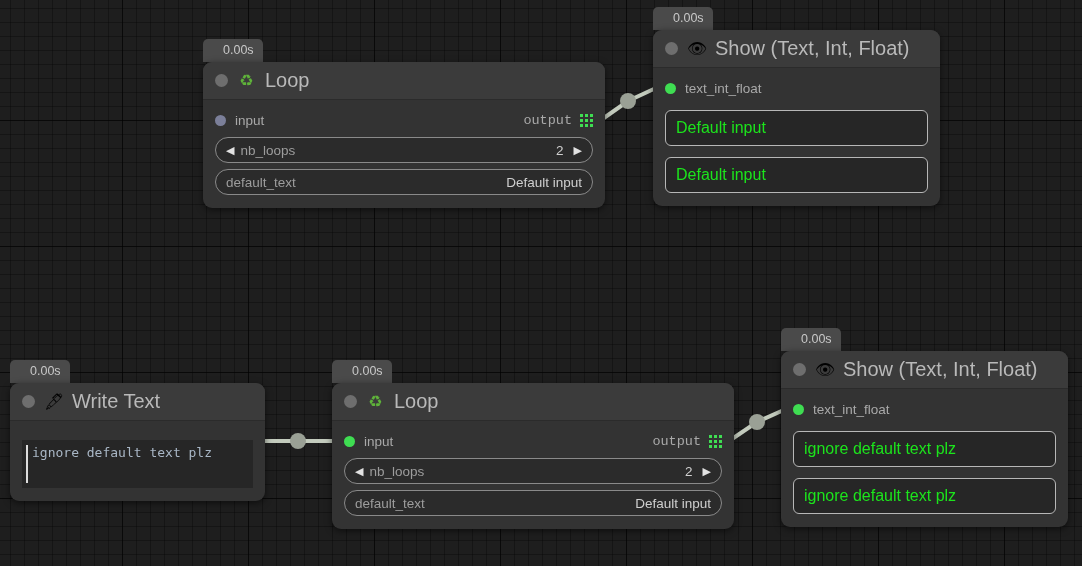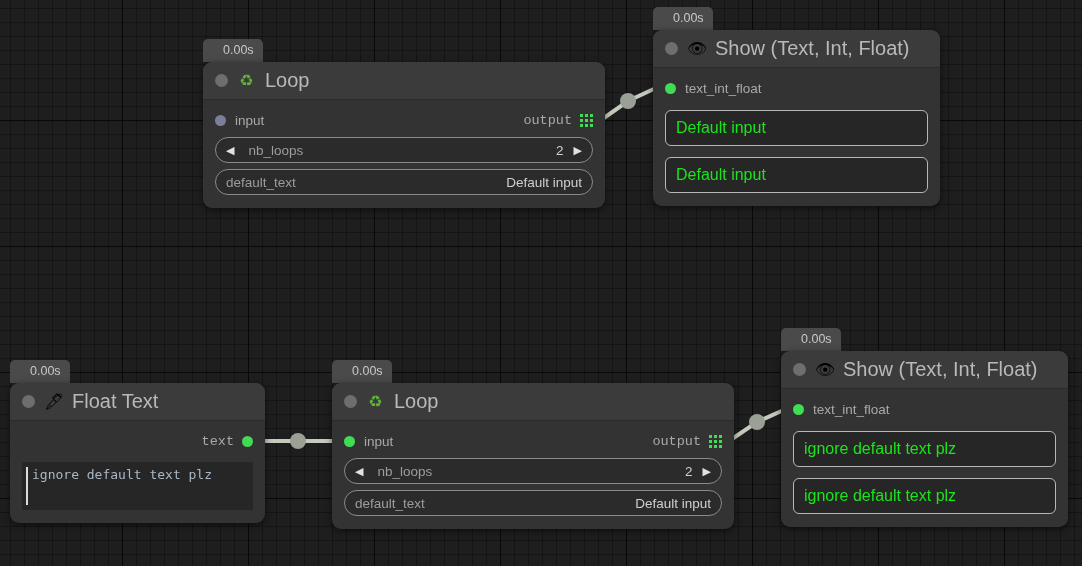--- a/index.html
+++ b/index.html
@@ -141,21 +141,21 @@
     white-space: nowrap;
   }
   .arrow {
     color: #e2e2e2;
     font-size: 11px;
     line-height: 1;
     flex: 0 0 auto;
   }
   .arrow.left  { margin-right: 6px; }
   .arrow.right { margin-left: 10px; }
-  .pill.stepper .pill-name { margin-left: 8px; }
+  .pill.stepper .pill-name { margin-left: 0; }
 
   
   .disp-box {
     border: 1px solid #b7b7b7;
     border-radius: 6px;
     background: #262626;
     height: 36px;
     display: flex;
     align-items: center;
     padding: 0 10px;
@@ -281,29 +281,23 @@
         <span class="disp-text">Default input</span>
       </div>
     </div>
   </div>
 
   <div class="timer" style="left:10px; top:360px;">0.00s</div>
   <div class="node" style="left:10px; top:383px; width:255px;">
     <div class="node-header">
       <span class="status-dot"></span>
       <span class="node-icon">🖋</span>
-      <span class="node-title">Float Text</span>
-    </div>
-    <div class="node-body">
-      <div class="socket-row">
-        <span class="socket-right">
-          <span class="socket-label">text</span>
-          <span class="socket-dot green"></span>
-        </span>
-      </div>
+      <span class="node-title">Write Text</span>
+    </div>
+    <div class="node-body">
       <div class="editor">
         <span class="caret"></span>
         <span class="editor-text">ignore default text plz</span>
       </div>
     </div>
   </div>
 
   <div class="timer" style="left:332px; top:360px;">0.00s</div>
   <div class="node" style="left:332px; top:383px; width:402px;">
     <div class="node-header">

